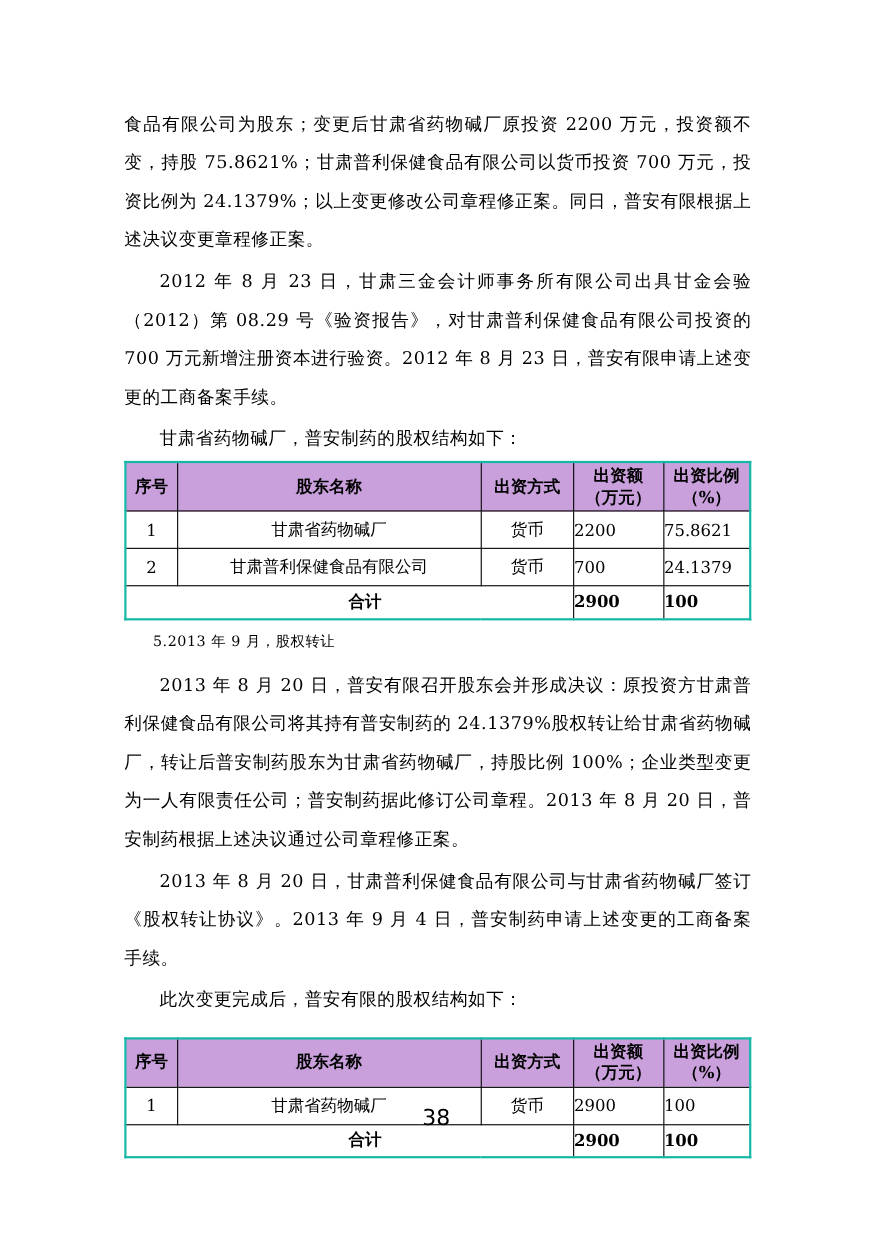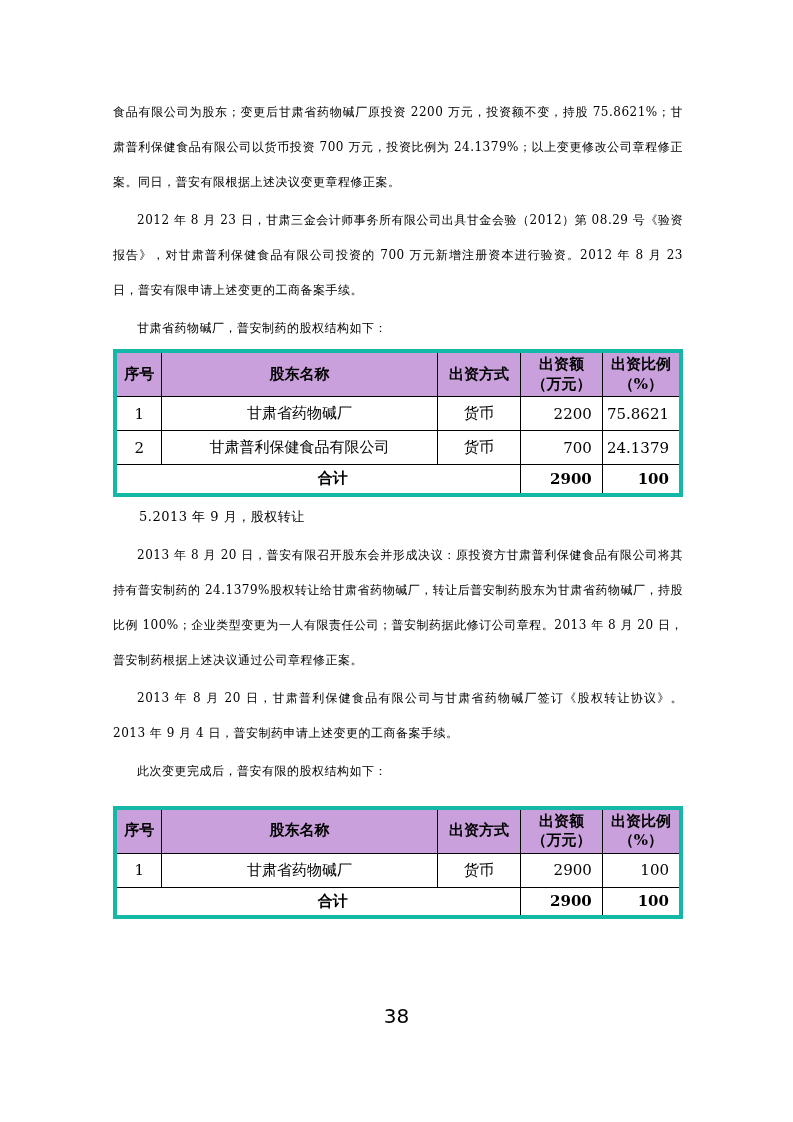--- a/index.html
+++ b/index.html
@@ -14,41 +14,41 @@
     color: #000000;
     overflow: hidden;
   }
   .content {
     position: absolute;
     top: 95px;
     left: 113px;
     width: 570px;
   }
   .body-text {
-    font-size: 12px;
+    font-size: 16px;
     line-height: 35px;
     text-align: justify;
     text-indent: 2em;
     margin-bottom: 3px;
     letter-spacing: 0.5px;
   }
   .body-text.no-indent { text-indent: 0; }
   .heading {
     font-size: 13px;
     line-height: 35px;
     text-indent: 2em;
     margin-top: 2px;
     margin-bottom: 4px;
     letter-spacing: 0.5px;
   }
   table.equity-table {
     width: 570px;
     border-collapse: collapse;
     table-layout: fixed;
-    border: 4px solid #14b8a6;
+    border: 2px solid #14b8a6;
     margin-bottom: 0;
   }
   table.equity-table.t2 { margin-top: 17px; }
   table.equity-table th, table.equity-table td {
     border: 1px solid #000;
     font-size: 15px;
     vertical-align: middle;
   }
   table.equity-table th {
     background: var(--header-bg, #C9A0DC);
@@ -59,21 +59,21 @@
     white-space: pre-line;
     padding: 2px 0;
   }
   table.equity-table td { height: 34px; }
   .col-no     { width: 8.3%;  }
   .col-name   { width: 48.6%; margin-top: 48px; }
   .col-method { width: 14.8%; }
   .col-amount { width: 14.4%; }
   .col-ratio  { width: 13.9%; }
   td.center { text-align: center; }
-  td.num { text-align: right; padding-right: 10px; }
+  td.num { text-align: left; padding-right: 10px; }
   tr.total-row td { height: 30px; font-weight: bold; }
   td.total-label { text-align: center; padding-left: 28px; }
   .page-number {
     position: absolute;
     top: 1004px;
     left: 0;
     width: 100%;
     text-align: center;
     font-size: 20px;
     font-family: "DejaVu Sans", "Liberation Sans", sans-serif;

